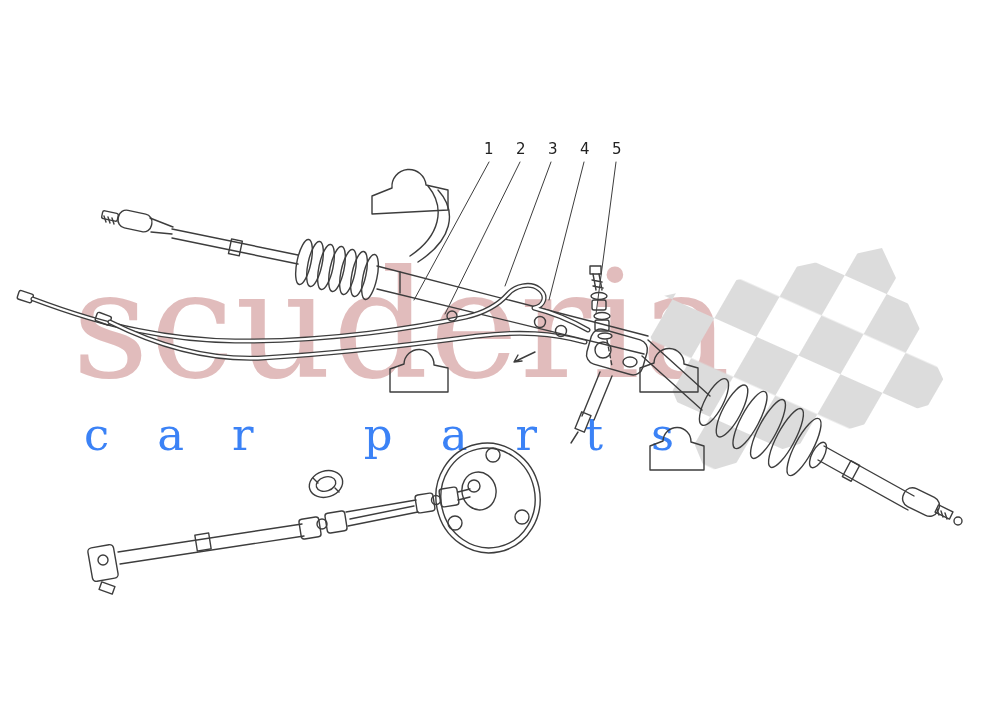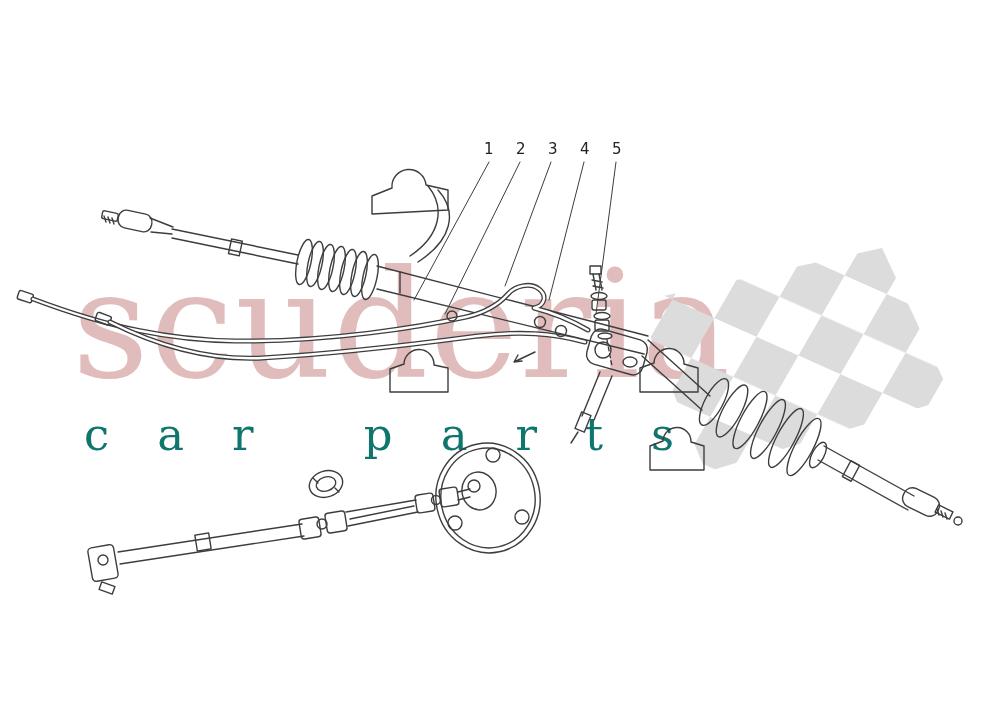--- a/index.html
+++ b/index.html
@@ -7,21 +7,21 @@
   .stage{position:relative;width:1000px;height:727px;background:#ffffff;}
   .wm-brand{
     position:absolute;left:72px;top:250px;z-index:1;
     font-family:"DejaVu Serif",serif;font-size:150px;line-height:1;
     color:#c98686;opacity:.55;letter-spacing:1px;white-space:nowrap;
     user-select:none;pointer-events:none;
   }
   .wm-tag{
     position:absolute;left:84px;top:412px;z-index:1;
     font-family:"DejaVu Serif",serif;font-size:45px;line-height:1;
-    color:#0f766e;letter-spacing:48px;white-space:nowrap;
+    color:#3b82f6;letter-spacing:48px;white-space:nowrap;
     user-select:none;pointer-events:none;
   }
   svg.art{position:absolute;left:0;top:0;z-index:2;}
   .callout{
     position:absolute;z-index:3;font-size:15px;color:#222;
     font-family:"DejaVu Sans",sans-serif;cursor:pointer;line-height:1;
   }
   .c1{left:484px;top:142px}.c2{left:516px;top:142px}.c3{left:548px;top:142px}
   .c4{left:580px;top:142px}.c5{left:612px;top:142px}
 </style>

